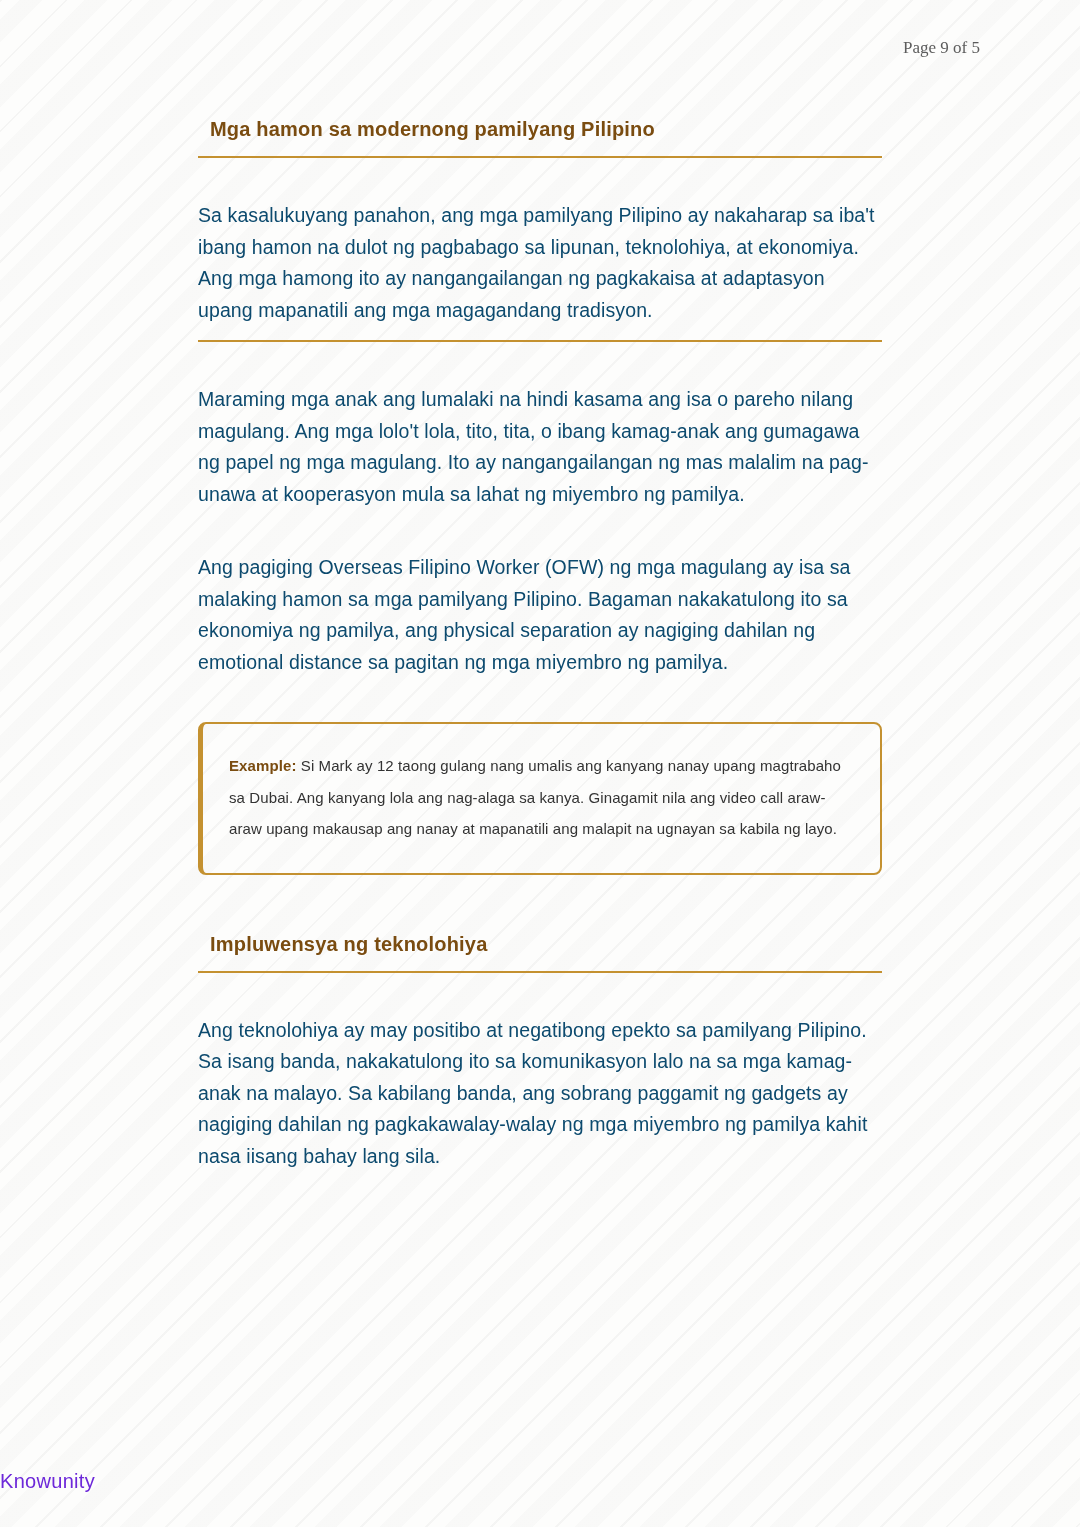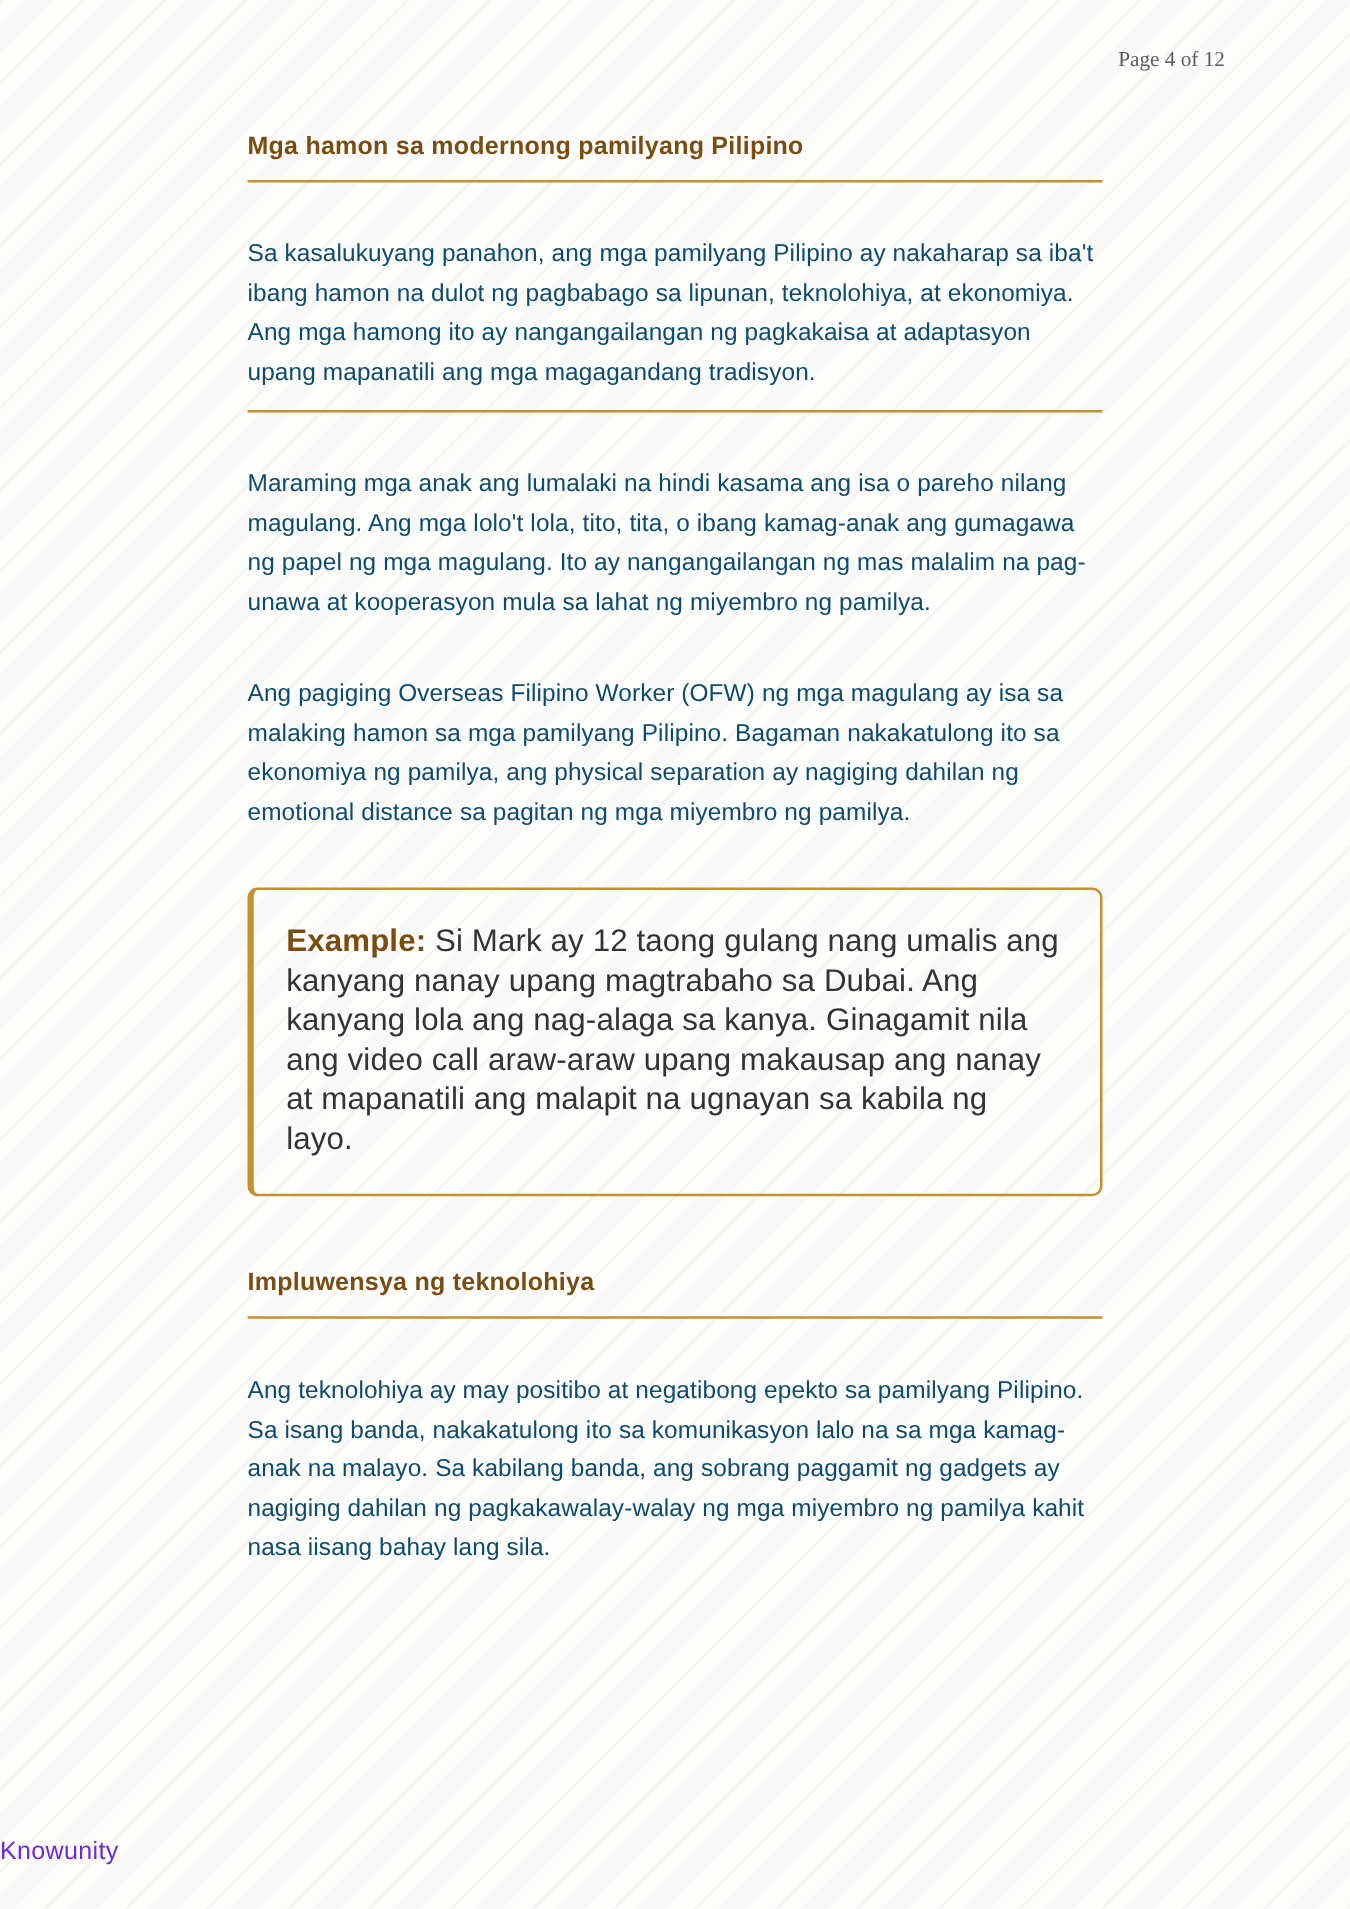--- a/index.html
+++ b/index.html
@@ -32,21 +32,21 @@
   }
 
   .content {
     position: absolute;
     left: 198px;
     top: 104px;
     width: 684px;
   }
 
   h2.section-heading {
-    margin: 0;
+    margin: 12px;
     font-size: 20px;
     line-height: 26px;
     font-weight: bold;
     color: #7a4c10;
     letter-spacing: 0.2px;
   }
   h2.mt { margin-top: 56px; }
 
   hr.section-rule {
     border: none;
@@ -67,21 +67,21 @@
     margin-top: 44px;
     border: 2px solid #c49130;
     border-left-width: 5px;
     border-radius: 8px;
     padding: 26px 30px 28px 26px;
     box-sizing: border-box;
     background: transparent;
   }
   .example-box p {
     margin: 0;
-    font-size: 25px;
+    font-size: 15px;
     line-height: 31.5px;
     letter-spacing: 0.1px;
     color: #333333;
   }
   .example-label {
     font-weight: bold;
     color: #7a4c10;
   }
 
   .footer-brand {
@@ -91,21 +91,21 @@
     width: 100%;
     text-align: left;
     font-size: 20px;
     color: #6d28d9;
     letter-spacing: 0.3px;
   }
 </style>
 </head>
 <body>
 
-<div class="page-number">Page 4 of 12</div>
+<div class="page-number">Page 9 of 5</div>
 
 <main class="content">
 
   <h2 class="section-heading">Mga hamon sa modernong pamilyang Pilipino</h2>
   <hr class="section-rule">
   <p class="body-para">Sa kasalukuyang panahon, ang mga pamilyang Pilipino ay nakaharap sa iba't ibang hamon na dulot ng pagbabago sa lipunan, teknolohiya, at ekonomiya. Ang mga hamong ito ay nangangailangan ng pagkakaisa at adaptasyon upang mapanatili ang mga magagandang tradisyon.</p>
 
   <hr class="section-rule">
   <p class="body-para">Maraming mga anak ang lumalaki na hindi kasama ang isa o pareho nilang magulang. Ang mga lolo't lola, tito, tita, o ibang kamag-anak ang gumagawa ng papel ng mga magulang. Ito ay nangangailangan ng mas malalim na pag-unawa at kooperasyon mula sa lahat ng miyembro ng pamilya.</p>
   <p class="body-para">Ang pagiging Overseas Filipino Worker (OFW) ng mga magulang ay isa sa malaking hamon sa mga pamilyang Pilipino. Bagaman nakakatulong ito sa ekonomiya ng pamilya, ang physical separation ay nagiging dahilan ng emotional distance sa pagitan ng mga miyembro ng pamilya.</p>

